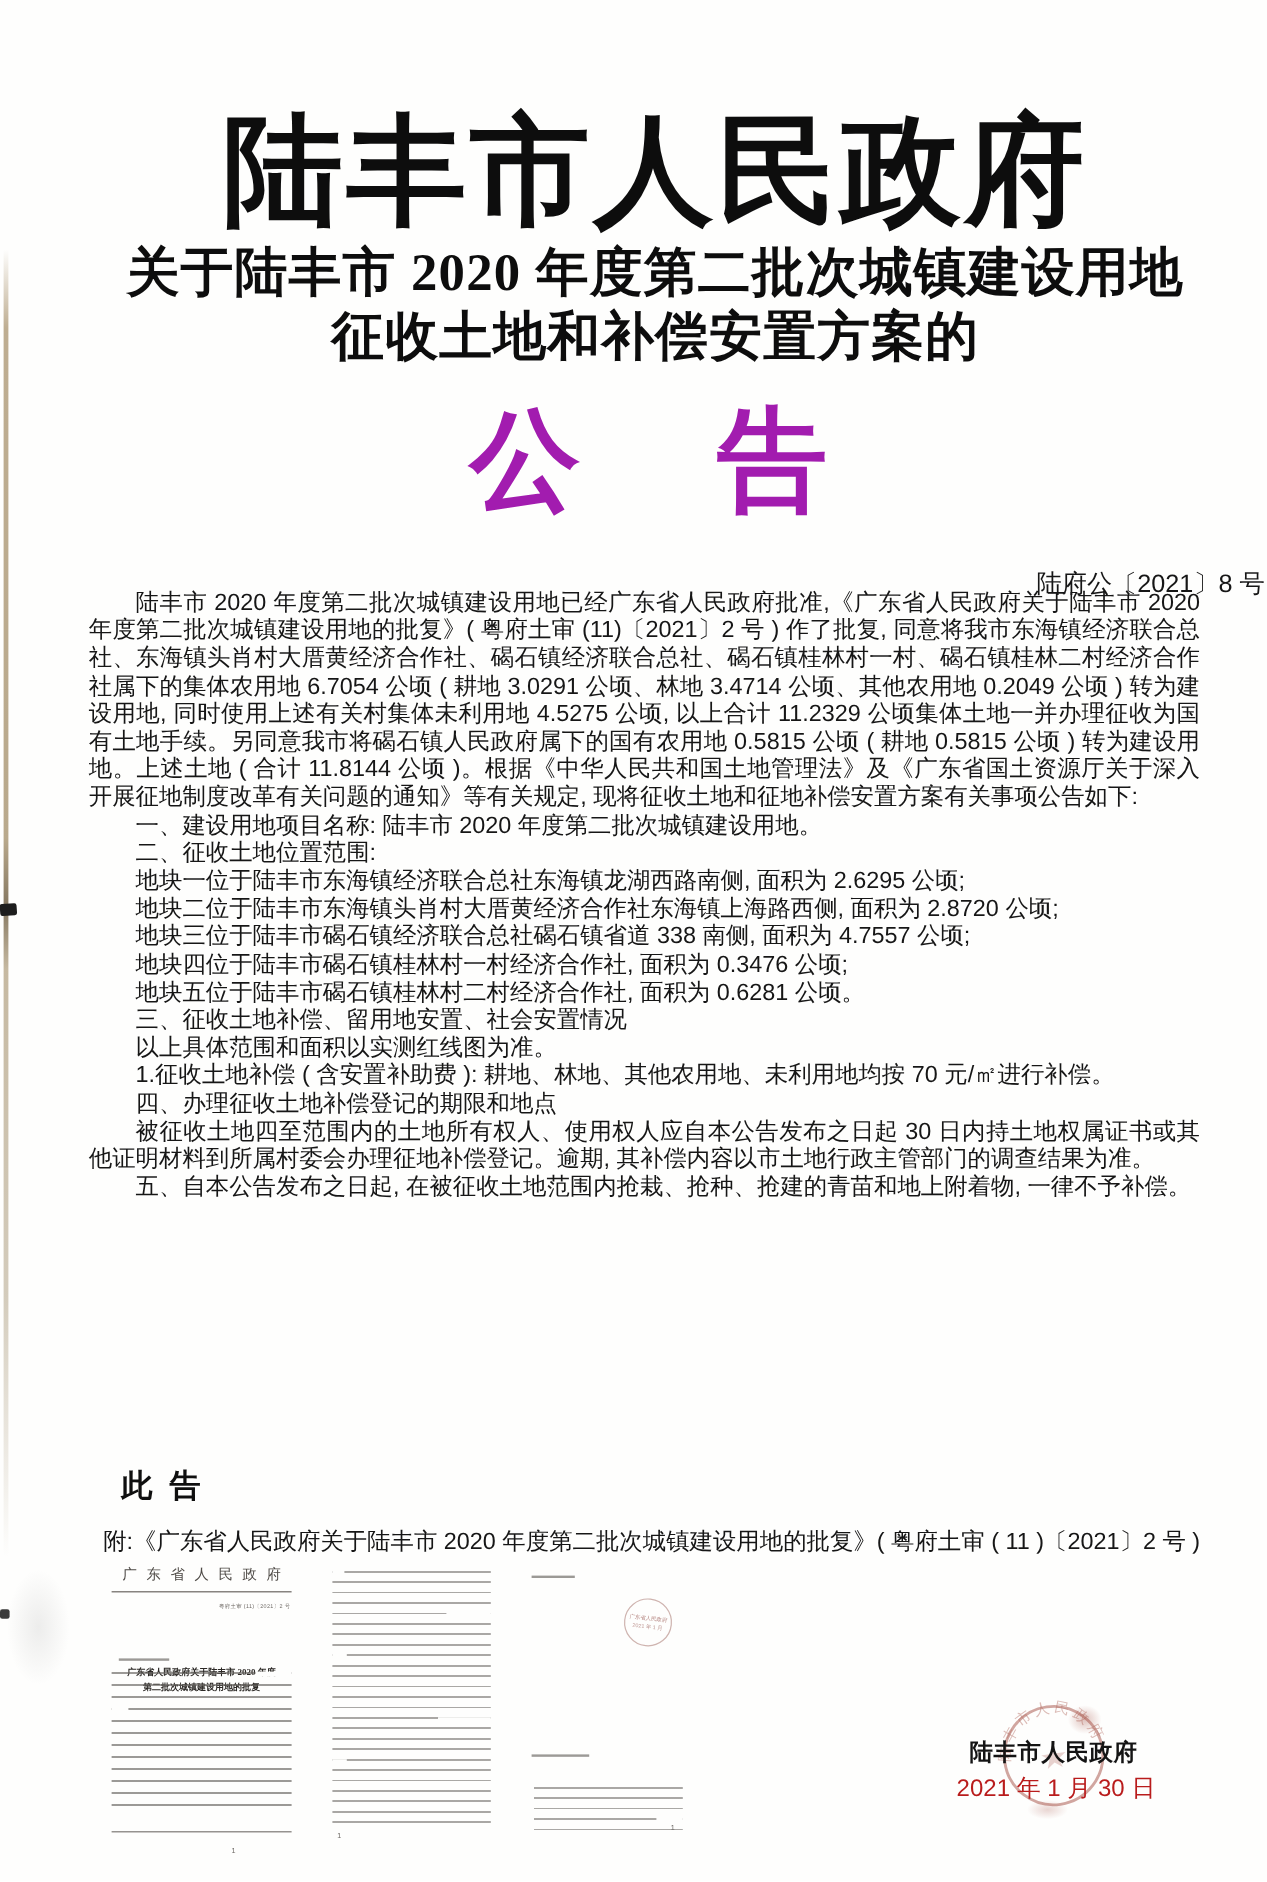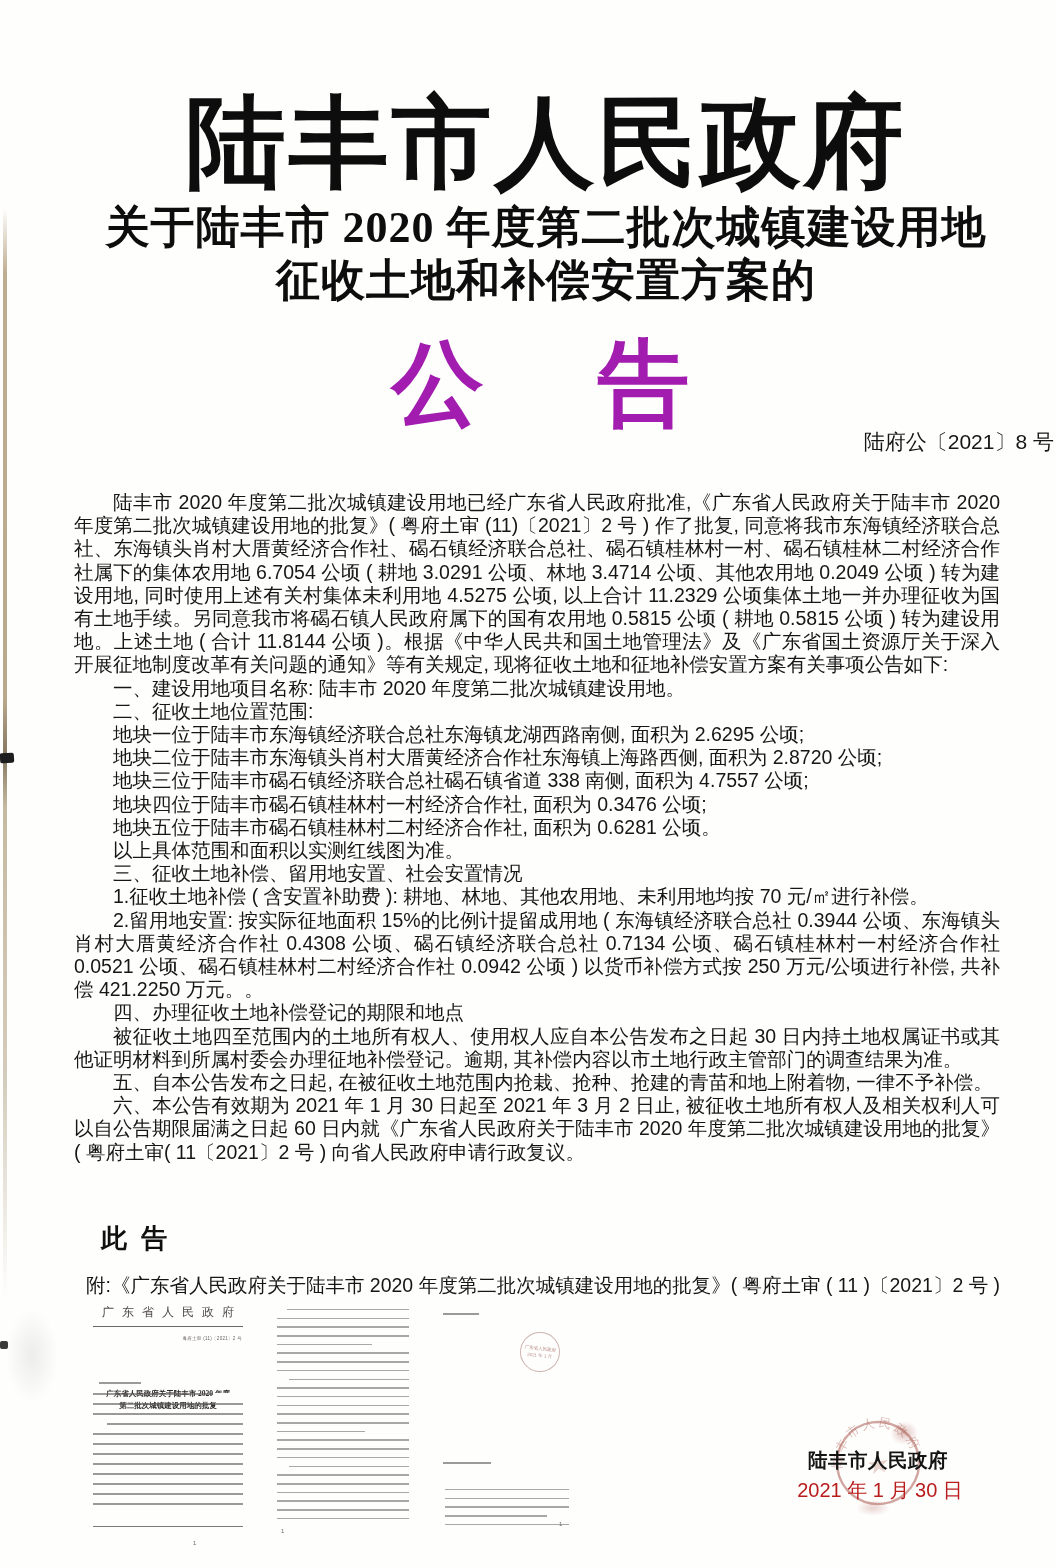--- a/index.html
+++ b/index.html
@@ -23,21 +23,21 @@
     font-family:"Liberation Serif","DejaVu Serif",serif;font-weight:bold;
     font-size:100px;line-height:1.15;letter-spacing:3px;color:#0d0d0d;}
   .subject{position:absolute;left:0;width:100%;text-align:center;
     font-family:"Liberation Serif","DejaVu Serif",serif;font-weight:bold;
     font-size:44px;line-height:1.1;letter-spacing:1px;color:#0d0d0d;}
   .subject1{top:204px;}
   .subject2{top:257px;}
   .notice-type{position:absolute;top:332px;left:0;width:100%;text-align:center;
     font-family:"Liberation Serif","DejaVu Serif",serif;font-weight:bold;
     font-size:92px;line-height:1.15;letter-spacing:11px;color:#a21caf;}
-  .doc-number{position:absolute;top:428px;right:38px;font-size:21px;color:#161616;}
+  .doc-number{position:absolute;top:472px;right:38px;font-size:21px;color:#161616;}
   
   .body-text{position:absolute;top:491px;left:74px;width:926px;}
   .body-text p{margin:0;text-indent:2em;font-size:19.5px;line-height:23.2px;
     text-align:justify;color:#161616;}
   .declaration{position:absolute;top:1221px;left:74px;text-indent:27px;
     font-size:26px;font-weight:bold;word-spacing:7px;color:#0f0f0f;}
   .attachment-note{position:absolute;top:1262px;left:74px;width:926px;margin:12px;
     font-size:19.5px;line-height:23px;color:#161616;}
   
   .attachment{position:absolute;left:93px;top:1300px;width:477px;height:256px;}
@@ -98,28 +98,26 @@
 
   <div class="body-text">
     <p>陆丰市 2020 年度第二批次城镇建设用地已经广东省人民政府批准,《广东省人民政府关于陆丰市 2020 年度第二批次城镇建设用地的批复》( 粤府土审 (11)〔2021〕2 号 ) 作了批复, 同意将我市东海镇经济联合总社、东海镇头肖村大厝黄经济合作社、碣石镇经济联合总社、碣石镇桂林村一村、碣石镇桂林二村经济合作社属下的集体农用地 6.7054 公顷 ( 耕地 3.0291 公顷、林地 3.4714 公顷、其他农用地 0.2049 公顷 ) 转为建设用地, 同时使用上述有关村集体未利用地 4.5275 公顷, 以上合计 11.2329 公顷集体土地一并办理征收为国有土地手续。另同意我市将碣石镇人民政府属下的国有农用地 0.5815 公顷 ( 耕地 0.5815 公顷 ) 转为建设用地。上述土地 ( 合计 11.8144 公顷 )。根据《中华人民共和国土地管理法》及《广东省国土资源厅关于深入开展征地制度改革有关问题的通知》等有关规定, 现将征收土地和征地补偿安置方案有关事项公告如下:</p>
     <p>一、建设用地项目名称: 陆丰市 2020 年度第二批次城镇建设用地。</p>
     <p>二、征收土地位置范围:</p>
     <p>地块一位于陆丰市东海镇经济联合总社东海镇龙湖西路南侧, 面积为 2.6295 公顷;</p>
     <p>地块二位于陆丰市东海镇头肖村大厝黄经济合作社东海镇上海路西侧, 面积为 2.8720 公顷;</p>
     <p>地块三位于陆丰市碣石镇经济联合总社碣石镇省道 338 南侧, 面积为 4.7557 公顷;</p>
     <p>地块四位于陆丰市碣石镇桂林村一村经济合作社, 面积为 0.3476 公顷;</p>
     <p>地块五位于陆丰市碣石镇桂林村二村经济合作社, 面积为 0.6281 公顷。</p>
+    <p>三、征收土地补偿、留用地安置、社会安置情况</p>
     <p>以上具体范围和面积以实测红线图为准。</p>
-    <p>三、征收土地补偿、留用地安置、社会安置情况</p>
     <p>1.征收土地补偿 ( 含安置补助费 ): 耕地、林地、其他农用地、未利用地均按 70 元/㎡进行补偿。</p>
-    <p>2.留用地安置: 按实际征地面积 15%的比例计提留成用地 ( 东海镇经济联合总社 0.3944 公顷、东海镇头肖村大厝黄经济合作社 0.4308 公顷、碣石镇经济联合总社 0.7134 公顷、碣石镇桂林村一村经济合作社 0.0521 公顷、碣石镇桂林村二村经济合作社 0.0942 公顷 ) 以货币补偿方式按 250 万元/公顷进行补偿, 共补偿 421.2250 万元。。</p>
     <p>四、办理征收土地补偿登记的期限和地点</p>
     <p>被征收土地四至范围内的土地所有权人、使用权人应自本公告发布之日起 30 日内持土地权属证书或其他证明材料到所属村委会办理征地补偿登记。逾期, 其补偿内容以市土地行政主管部门的调查结果为准。</p>
     <p>五、自本公告发布之日起, 在被征收土地范围内抢栽、抢种、抢建的青苗和地上附着物, 一律不予补偿。</p>
-    <p>六、本公告有效期为 2021 年 1 月 30 日起至 2021 年 3 月 2 日止, 被征收土地所有权人及相关权利人可以自公告期限届满之日起 60 日内就《广东省人民政府关于陆丰市 2020 年度第二批次城镇建设用地的批复》( 粤府土审( 11〔2021〕2 号 ) 向省人民政府申请行政复议。</p>
   </div>
 
   <div class="declaration">此 告</div>
   <p class="attachment-note">附:《广东省人民政府关于陆丰市 2020 年度第二批次城镇建设用地的批复》( 粤府土审 ( 11 )〔2021〕2 号 )</p>
 
   <div class="attachment">
 
     <div class="att-page att-p1">
       <div class="letterhead">广东省人民政府</div>
       <div class="lh-rule"></div>

